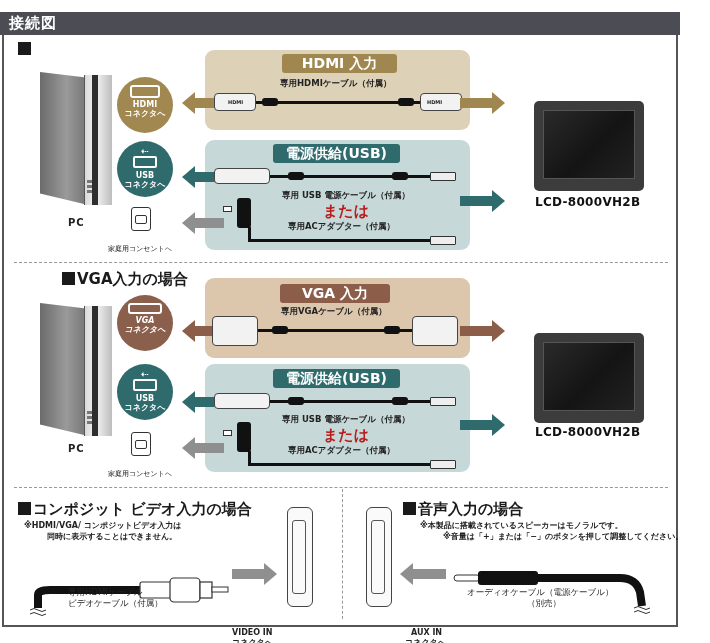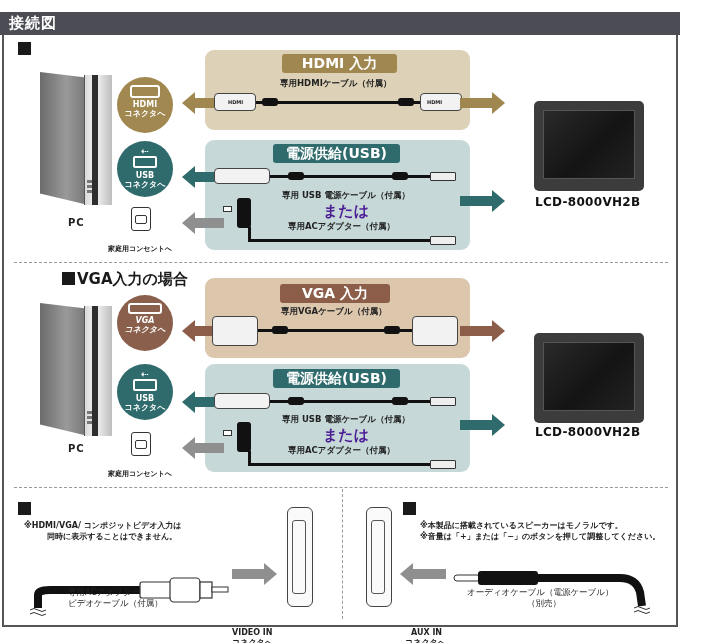--- a/index.html
+++ b/index.html
@@ -28,33 +28,33 @@
   .circle { position: absolute; width: 56px; height: 56px; border-radius: 50%; color: #fff; text-align: center; font-size: 8px; font-weight: bold; line-height: 9px; }
   .circle .glyph { display: block; margin: 8px auto 2px; width: 30px; height: 13px; border: 2px solid #fff; border-radius: 3px; }
   .circle .usbsym { display: block; font-size: 9px; margin-top: 6px; line-height: 8px; }
   .circle .usbglyph { display: block; margin: 1px auto 3px; width: 24px; height: 12px; border: 2px solid #fff; border-radius: 2px; }
   .c-hdmi { background: #a08850; }
   .c-usb { background: #2f6b6c; }
   .c-vga { background: #8a5f4c; }
 
   .outlet { position: absolute; width: 20px; height: 24px; border: 1.5px solid #333; border-radius: 3px; background: #fff; }
   .outlet::after { content: ""; position: absolute; left: 3px; top: 7px; width: 10px; height: 7px; border: 1.5px solid #333; border-radius: 2px; }
-  .outlet-label { position: absolute; font-size: 7px; font-weight: bold; white-space: nowrap; }
+  .outlet-label { position: absolute; font-size: 7px; font-weight: normal; white-space: nowrap; }
 
   
   .panel { position: absolute; border-radius: 9px; }
   .p-hdmi { background: #ddd2b7; }
   .p-usb { background: #c7d8d8; }
   .p-vga { background: #dcc7ad; }
   .tag { position: absolute; color: #fff; font-weight: bold; font-size: 14px; text-align: center; border-radius: 3px; line-height: 19px; }
   .t-hdmi { background: #a0874f; }
   .t-usb { background: #2f6b6c; }
   .t-vga { background: #8c5e4a; }
   .ptext { position: absolute; font-size: 8.5px; font-weight: bold; white-space: nowrap; color: #222; text-align: center; }
-  .ptext-big { position: absolute; font-size: 15px; font-weight: bold; white-space: nowrap; color: #4c1d95; text-align: center; }
+  .ptext-big { position: absolute; font-size: 15px; font-weight: bold; white-space: nowrap; color: #b91c1c; text-align: center; }
 
   .cable { position: absolute; height: 3px; background: #111; }
   .ferrite { position: absolute; width: 16px; height: 8px; background: #111; border-radius: 3px; }
   .plug { position: absolute; background: #f2f2f2; border: 1.5px solid #444; border-radius: 4px; }
   .plug-lbl { position: absolute; font-size: 5px; font-weight: bold; color: #222; }
   .usb-b { position: absolute; width: 26px; height: 9px; background: #eee; border: 1px solid #333; border-radius: 1px; }
   .adapter { position: absolute; width: 14px; height: 30px; background: #111; border-radius: 3px; }
   .prong { position: absolute; width: 9px; height: 6px; border: 1px solid #333; background: #fff; }
 
   .arrow { position: absolute; height: 10px; }
@@ -233,54 +233,54 @@
 </div>
 
 <div class="monitor" style="left:534px;top:333px;">
     <div class="screen"></div>
   </div>
 <div class="model" style="left:535px;top:425px;">LCD-8000VH2B</div>
 
 <div class="dashed-h" style="left:14px;top:487px;width:654px;"></div>
 <div class="dashed-v" style="left:342px;top:489px;height:130px;"></div>
 
-<div class="sec-title" style="left:18px;top:500px;"><span class="sq"></span></div>
+<div class="sec-title" style="left:18px;top:500px;"><span class="sq"></span><span>コンポジット ビデオ入力の場合</span></div>
 <div class="note" style="left:24px;top:520px;">※HDMI/VGA/ コンポジットビデオ入力は</div>
 <div class="note" style="left:47px;top:531px;">同時に表示することはできません。</div>
 
 <svg style="position:absolute;left:20px;top:560px;" width="220" height="60">
   <path d="M 18 48 L 18 35 Q 18 30 30 30 L 120 30" stroke="#111" stroke-width="8" fill="none"></path>
   <path d="M 10 50 q 4 -3 8 0 t 8 0" stroke="#333" stroke-width="1" fill="none"></path>
   <path d="M 10 54 q 4 -3 8 0 t 8 0" stroke="#333" stroke-width="1" fill="none"></path>
   <rect x="120" y="22" width="32" height="16" fill="#fff" stroke="#333" stroke-width="1.2" rx="2"></rect>
   <rect x="150" y="18" width="30" height="24" fill="#fff" stroke="#333" stroke-width="1.2" rx="4"></rect>
   <rect x="180" y="22" width="12" height="16" fill="#fff" stroke="#333" stroke-width="1.2"></rect>
   <rect x="192" y="27" width="16" height="5" fill="#fff" stroke="#333" stroke-width="1"></rect>
 </svg>
-<div class="cap" style="left:68px;top:587px;text-align:left;">専用ACアダプター</div>
+<div class="cap" style="left:68px;top:587px;text-align:left;">専用HDMIケーブル</div>
 <div class="cap" style="left:68px;top:598px;text-align:left;">ビデオケーブル（付属）</div>
 
 <div class="arrow" style="left:232px;top:569px;width:46px;">
   <div class="shaft" style="left:0;width:34px;background:#8f8f8f;"></div>
   <div class="head" style="left:32px;border-left:13px solid #8f8f8f;"></div>
 </div>
 <div class="cap-b" style="left:232px;top:588px;">VIDEO IN</div>
 <div class="cap-b" style="left:232px;top:598px;">コネクタへ</div>
 
 <div class="side-dev" style="left:287px;top:507px;">
     <div class="inner"></div>
   </div>
 
 <div class="side-dev" style="left:366px;top:507px;">
     <div class="inner"></div>
   </div>
 
-<div class="sec-title" style="left:403px;top:500px;"><span class="sq"></span></div>
+<div class="sec-title" style="left:403px;top:500px;"><span class="sq"></span><span>音声入力の場合</span></div>
 <div class="note" style="left:420px;top:520px;">※本製品に搭載されているスピーカーはモノラルです。</div>
-<div class="note" style="left:420px;top:531px;">※音量は「+」または「−」のボタンを押して調整してください。</div>
+<div class="note" style="left:443px;top:531px;">※音量は「+」または「−」のボタンを押して調整してください。</div>
 
 <div class="arrow" style="left:400px;top:569px;width:46px;">
   <div class="head" style="left:0;border-right:13px solid #8f8f8f;"></div>
   <div class="shaft" style="left:12px;width:34px;background:#8f8f8f;"></div>
 </div>
 <div class="cap-b" style="left:411px;top:588px;">AUX IN</div>
 <div class="cap-b" style="left:405px;top:598px;">コネクタへ</div>
 
 <svg style="position:absolute;left:450px;top:558px;" width="220" height="62">
   <rect x="4" y="17" width="26" height="6" fill="#fff" stroke="#333" stroke-width="1" rx="3"></rect>

